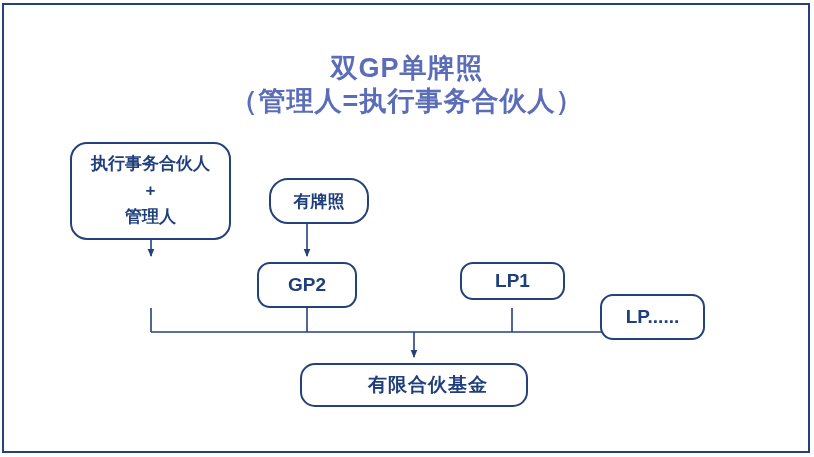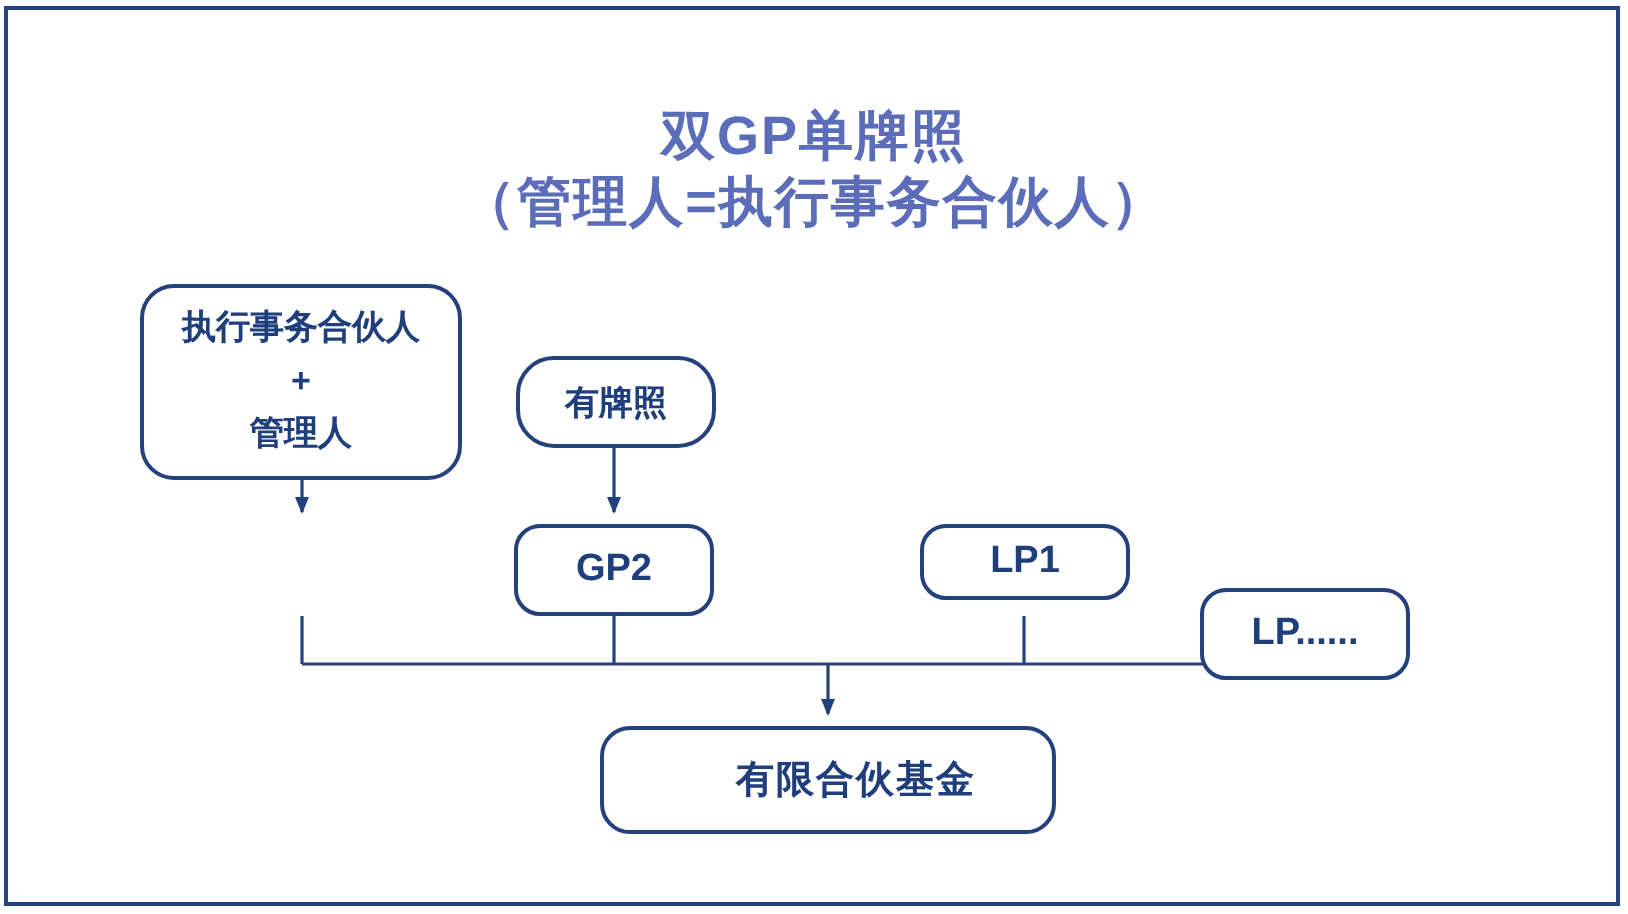--- a/index.html
+++ b/index.html
@@ -58,26 +58,26 @@
     text-align: center;
   }
   .node-exec {
     left: 70px; top: 130px; width: 161px; height: 98px;
     border-radius: 17px;
     font-size: 17px;
     line-height: 1.55;
     flex-direction: column;
     margin-top: 12px;
   }
-  .node-licensed { left: 258px; top: 178px; width: 100px; height: 46px; font-size: 17px; border-radius: 19px; }
+  .node-licensed { left: 269px; top: 178px; width: 100px; height: 46px; font-size: 17px; border-radius: 19px; }
   .node-gp1 { left: 101px; top: 262px; width: 100px; height: 46px; font-size: 19px; }
   .node-gp2 { left: 257px; top: 262px; width: 100px; height: 46px; font-size: 19px; }
   .node-lp1 { left: 460px; top: 262px; width: 105px; height: 38px; font-size: 19px; }
   .node-lp-more { left: 600px; top: 262px; width: 105px; height: 46px; font-size: 19px; margin-top: 32px; }
-  .node-fund { left: 300px; top: 363px; width: 228px; height: 54px; border-radius: 15px; font-size: 19px; letter-spacing: 1px; padding-left: 28px; }
+  .node-fund { left: 300px; top: 363px; width: 228px; height: 44px; border-radius: 15px; font-size: 19px; letter-spacing: 1px; padding-left: 28px; }
   svg path { fill: none; stroke: var(--connector, #24417C); stroke-width: 1.6; }
   svg .arrowhead-fill { fill: var(--connector, #24417C); stroke: none; }
 </style>
 </head>
 <body>
 
 <div class="slide">
 
   <div class="frame"></div>
 

